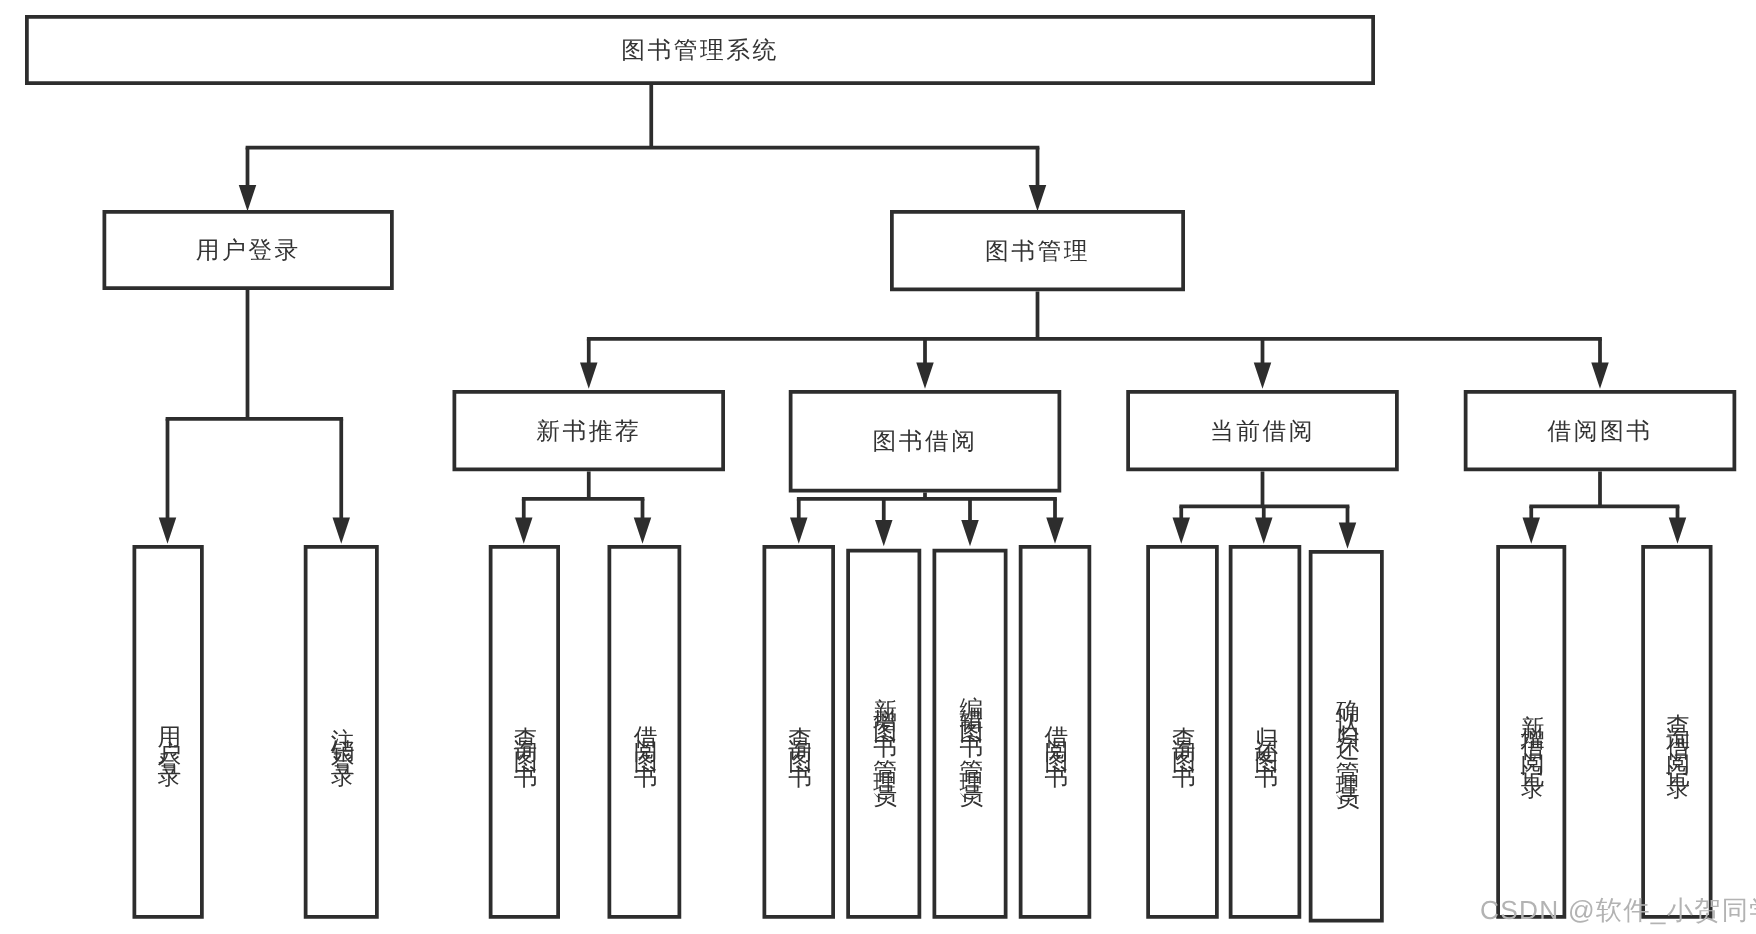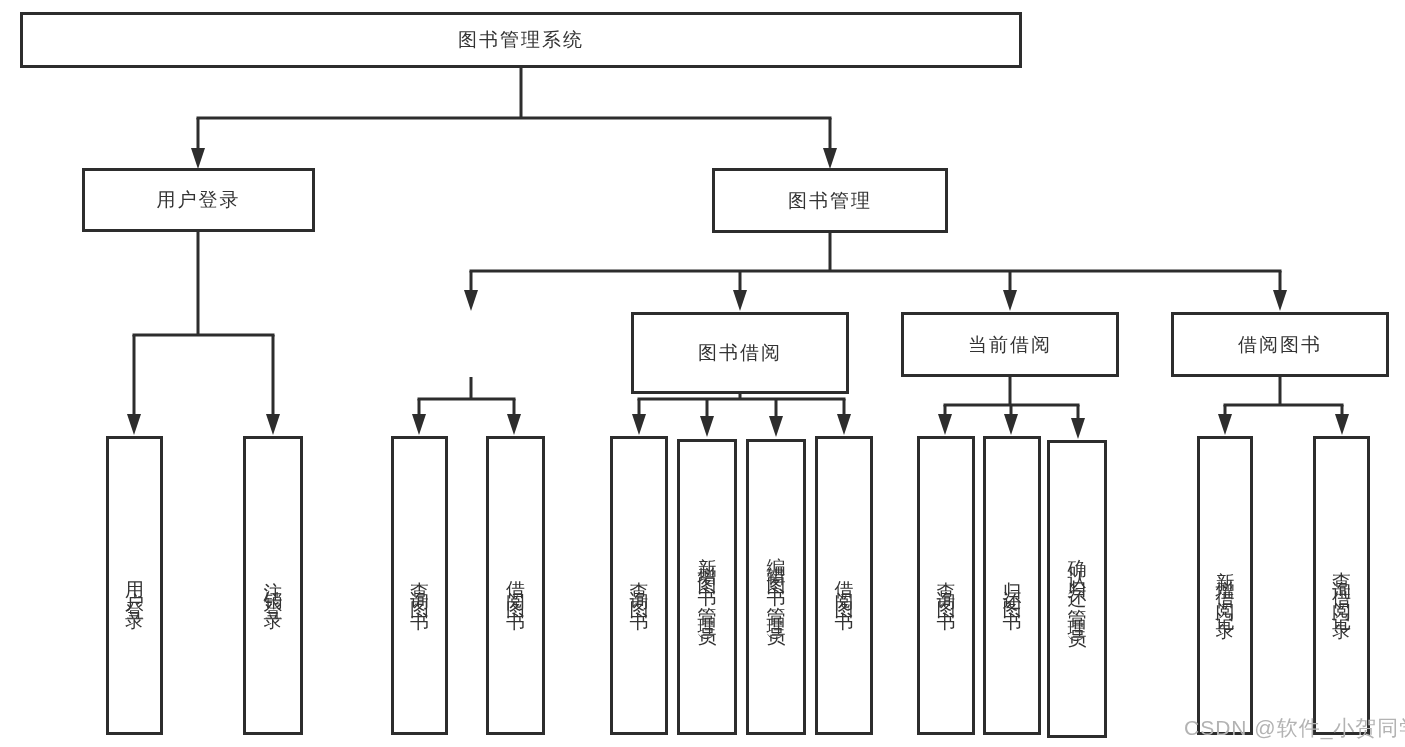--- a/index.html
+++ b/index.html
@@ -132,31 +132,34 @@
     <g>
       <line x1="1280" y1="377" x2="1280" y2="405"></line>
       <line x1="1223.5" y1="405" x2="1343.5" y2="405"></line>
       <line x1="1225" y1="405" x2="1225" y2="416"></line>
       <polygon points="1218,414 1232,414 1225,435"></polygon>
       <line x1="1342" y1="405" x2="1342" y2="416"></line>
       <polygon points="1335,414 1349,414 1342,435"></polygon>
     </g>
   </svg>
 
-  <div class="box h" style="left:20px; top:12px; width:1002px; height:56px;justify-content:center;">
+  <div class="box h" style="left:20px; top:12px; width:1080px; height:56px;justify-content:center;">
     <span class="label">图书管理系统</span>
   </div>
 
   <div class="box h" style="left:82px; top:168px; width:233px; height:64px;">
     <span class="label">用户登录</span>
   </div>
   <div class="box h" style="left:712px; top:168px; width:236px; height:65px;">
     <span class="label">图书管理</span>
   </div>
 
+  <div class="box h" style="left:362px; top:312px; width:218px; height:65px;">
+    <span class="label">新书推荐</span>
+  </div>
   <div class="box h" style="left:631px; top:312px; width:218px; height:82px;">
     <span class="label">图书借阅</span>
   </div>
   <div class="box h" style="left:901px; top:312px; width:218px; height:65px;text-align:right;">
     <span class="label">当前借阅</span>
   </div>
   <div class="box h" style="left:1171px; top:312px; width:218px; height:65px;">
     <span class="label">借阅图书</span>
   </div>
 

